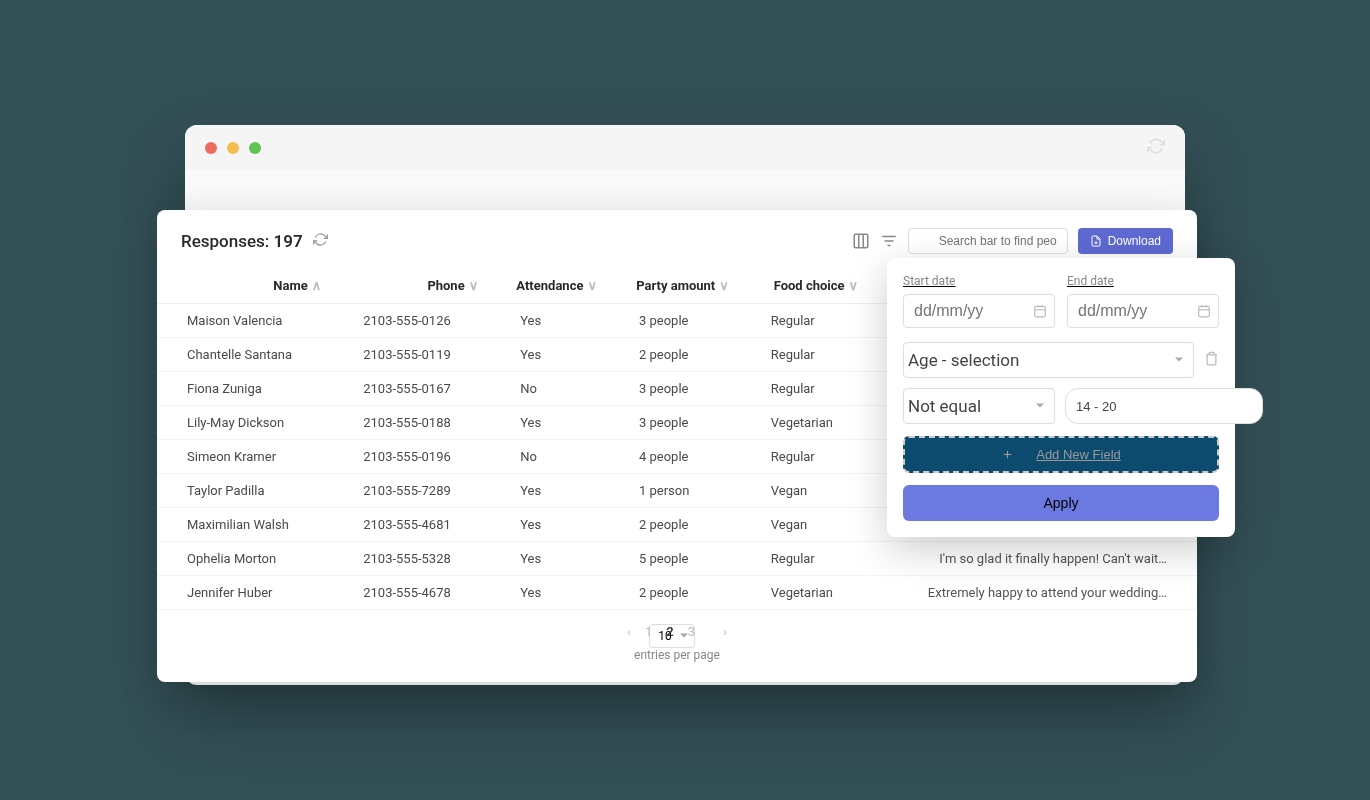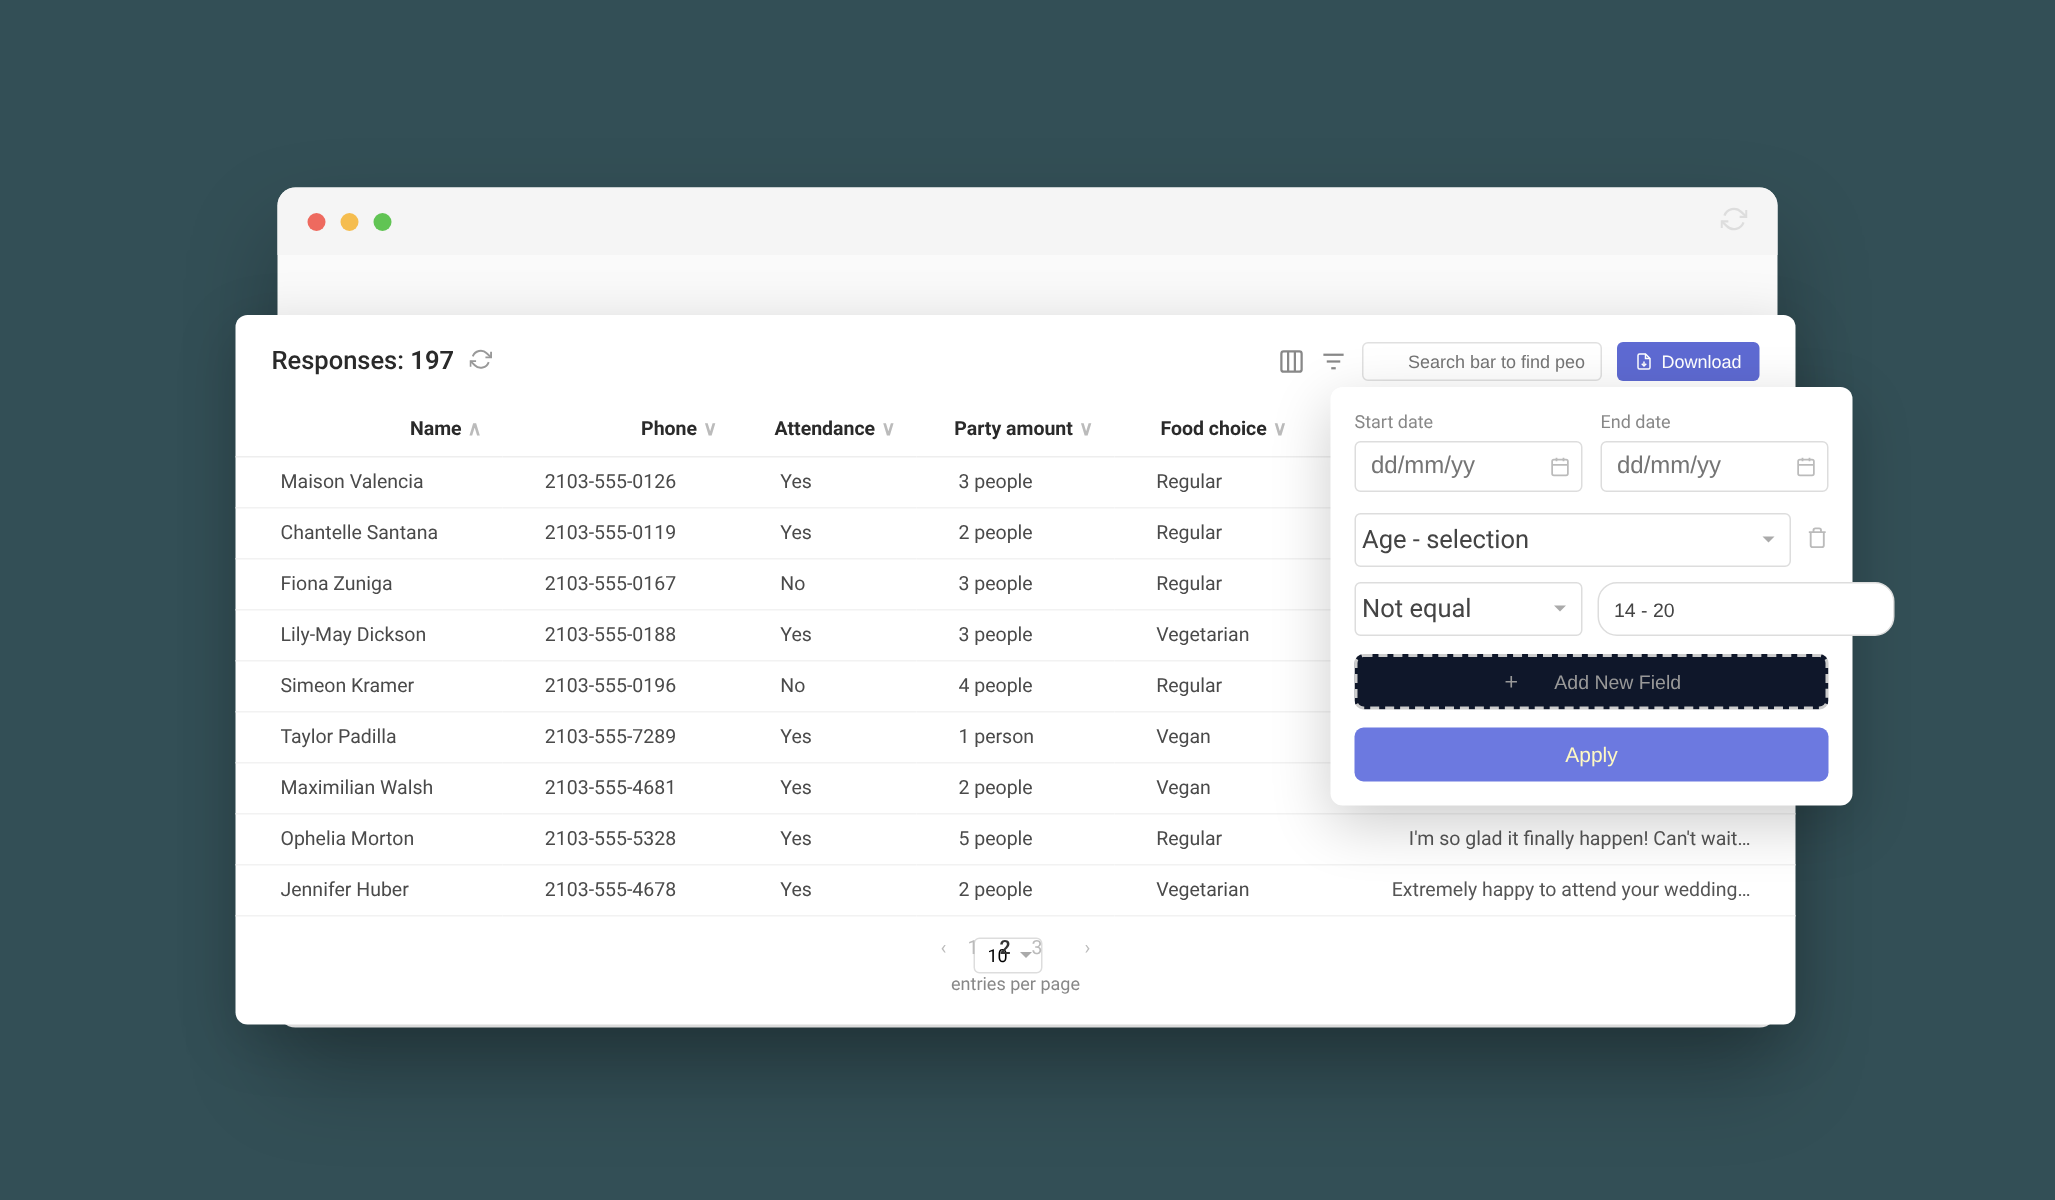--- a/index.html
+++ b/index.html
@@ -37,38 +37,38 @@
 
 .panel-footer { display: flex; align-items: center; padding: 14px 24px 20px; position: relative; flex-direction: column; }
 .entries-select { border: 1px solid #ddd; border-radius: 4px; padding: 4px 22px 4px 8px; font-size: 12px; margin-right: 10px; position: relative; cursor: pointer; }
 .entries-select::after { content: ""; position: absolute; right: 6px; top: 50%; transform: translateY(-30%); border: 4px solid transparent; border-top-color: #aaa; }
 .entries-label { font-size: 12px; color: #888; }
 .pagination { position: absolute; left: 50%; transform: translateX(-50%); display: flex; gap: 14px; align-items: center; font-size: 13px; }
 .page { color: #bbb; cursor: pointer; }
 .page.active { color: #333; font-weight: 600; }
 
 .filter-popup { position: absolute; left: 887px; top: 258px; width: 348px; background: #fff; border-radius: 8px; box-shadow: 0 12px 40px rgba(0,0,0,0.2); padding: 16px; z-index: 5; }
-.date-row { display: flex; gap: 12px; margin-bottom: 14px; }
+.date-row { display: flex; gap: 12px; margin-bottom: 14px; text-decoration: underline; }
 .date-col { flex: 1; }
 .date-label { font-size: 12px; color: #888; margin-bottom: 6px; display: block; }
 .date-input-wrap { position: relative; }
 .date-input { width: 100%; border: 1px solid #ddd; border-radius: 4px; padding: 7px 12px 7px 10px; font-size: 16px; color: #404040; }
 .date-input-wrap svg { position: absolute; right: 8px; top: 50%; transform: translateY(-50%); color: #bbb; }
 
 .select-row { display: flex; gap: 10px; align-items: center; margin-bottom: 10px; }
 .select-box { flex: 1; border: 1px solid #ddd; border-radius: 4px; padding: 7px 4px; font-size: 17px; color: #444; position: relative; cursor: pointer; }
 .select-box::after { content: ""; position: absolute; right: 10px; top: 50%; transform: translateY(-30%); border: 4px solid transparent; border-top-color: #aaa; }
 .trash { color: #bbb; cursor: pointer; }
 
 .cond-row { display: flex; gap: 10px; margin-bottom: 12px; }
 .cond-row .select-box { flex: 0 0 152px; }
 .cond-row input { flex: 1; border: 1px solid #ddd; border-radius: 13px; padding: 7px 10px; font-size: 13px; color: #444; }
 
-.add-field-btn { width: 100%; border: 2px dashed #ccc; background: #0f172a; border-radius: 6px; padding: 9px; font-size: 13px; color: #999; cursor: pointer; display: flex; align-items: center; justify-content: center; gap: 22px; margin-bottom: 12px; }
-.apply-btn { width: 100%; background: #6c79e0; color: #fef9c3; border: none; border-radius: 6px; padding: 10px; font-size: 14px; cursor: pointer; }
+.add-field-btn { width: 100%; border: 2px dashed #ccc; background: #0c4a6e; border-radius: 6px; padding: 9px; font-size: 13px; color: #999; cursor: pointer; display: flex; align-items: center; justify-content: center; gap: 22px; margin-bottom: 12px; text-decoration: underline; }
+.apply-btn { width: 100%; background: #6c79e0; color: #000000; border: none; border-radius: 6px; padding: 10px; font-size: 14px; cursor: pointer; }
 </style>
 </head>
 <body>
 
 <div class="browser-window">
   <div class="browser-header">
     <div class="traffic">
       <div class="dot red"></div>
       <div class="dot yellow"></div>
       <div class="dot green"></div>

